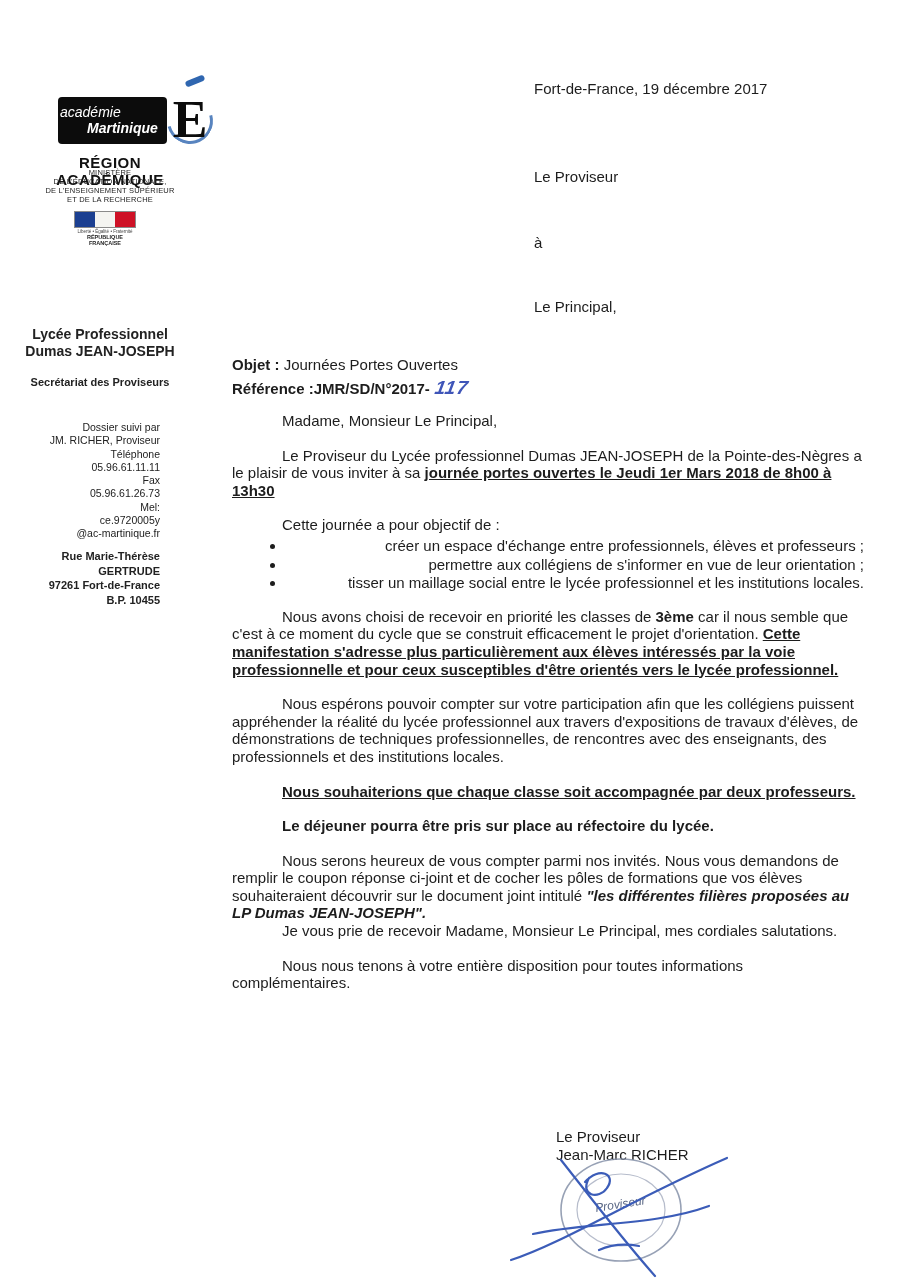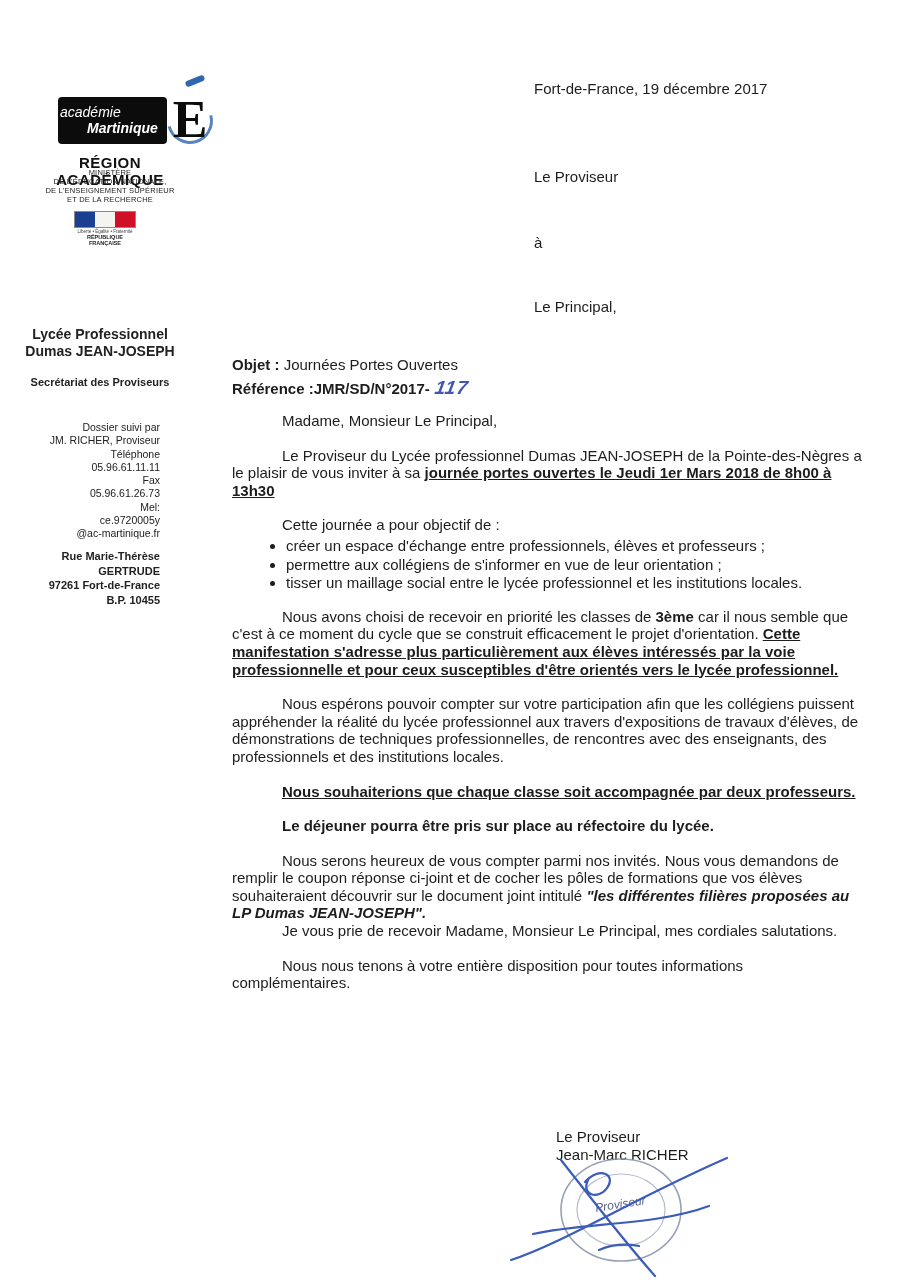--- a/index.html
+++ b/index.html
@@ -87,21 +87,21 @@
     position:absolute; left:232px; top:412px; width:632px;
     font-size:15px; line-height:17.6px; color:#1d1d1d;
   }
   .letter-body p { margin:0 0 17px 0; }
   .indent { text-indent:50px; }
   .bu { font-weight:bold; text-decoration:underline; }
   .b  { font-weight:bold; }
   .bi { font-weight:bold; font-style:italic; }
   .p2 { margin-bottom:3px !important; }
   .objectives { list-style:disc; margin:0 0 16px 0; padding-left:54px; }
-  .objectives li { margin-bottom:1px; }
+  .objectives li { margin-bottom:1px;text-align:right; }
   .p8 { margin-bottom:0 !important; }
   .p9 { margin-bottom:20px !important; }
 
   
   .sig-block {
     position:absolute; left:556px; top:1128px; font-size:15px; line-height:17.5px;
   }
   .sig-art { position:absolute; left:503px; top:1146px; width:232px; height:138px; }
 </style>
 </head>

